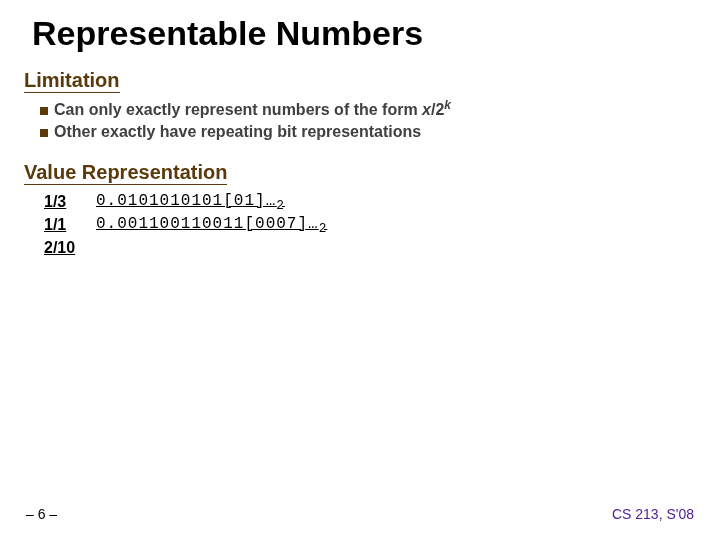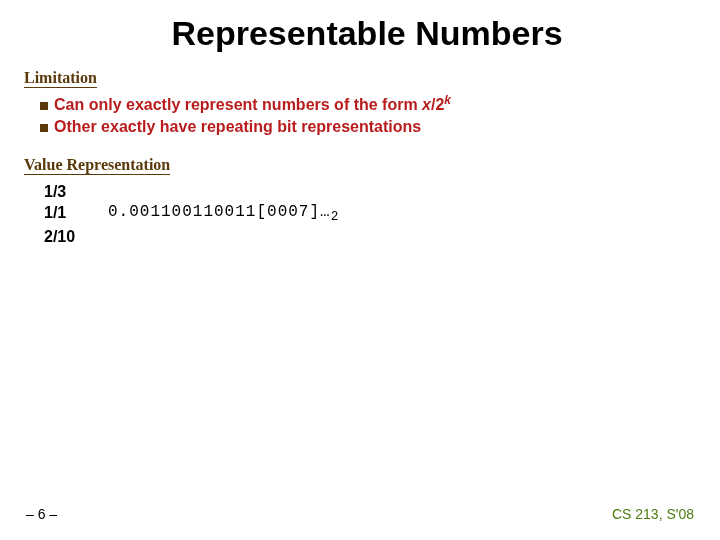--- a/index.html
+++ b/index.html
@@ -17,64 +17,63 @@
     position: relative;
     width: 720px;
     height: 540px;
     box-sizing: border-box;
     padding: 14px 24px 0 24px;
   }
   .title {
     font-size: 34px;
     font-weight: bold;
     color: #000;
-    margin: 0 0 10px 14px;
-    text-align: center;
+    margin: 0 0 10px 8px;
   }
   .section-heading {
-    font-size: 16px;
+    font-size: 20px;
     font-weight: bold;
     color: #5a3a0a;
     border-bottom: 1px solid #5a3a0a;
     display: inline-block;
     margin: 6px 0 4px 0;
-    font-family: Liberation Serif, serif;
   }
   .bullets {
     margin: 0 0 12px 16px;
   }
   .bullet-row {
     display: flex;
     align-items: baseline;
     gap: 6px;
     font-size: 16px;
     font-weight: bold;
-    color: #b91c1c;
+    color: #404040;
     line-height: 1.35;
   }
   .bullet-sq {
     display: inline-block;
     width: 8px;
     height: 8px;
     background: #5a3a0a;
     flex: 0 0 auto;
     margin-top: 7px;
   }
   .ital { font-style: italic; font-weight: bold; }
   .sup { vertical-align: super; font-size: 0.75em; font-style: italic; }
   .sub { vertical-align: sub; font-size: 0.8em; }
   .table {
     margin: 2px 0 0 20px;
     font-size: 16px;
     font-weight: bold;
   }
   .table-row {
     display: flex;
-    gap: 24px;
+    gap: 12px;
     line-height: 1.35;
+    text-decoration: underline;
   }
   .val-col {
     width: 40px;
   }
   .rep-col {
     font-family: "Courier New", monospace;
     letter-spacing: 1px;
     font-weight: normal;
   }
   .footer-left {
@@ -82,21 +81,21 @@
     left: 26px;
     bottom: 18px;
     font-size: 14px;
     color: #000;
   }
   .footer-right {
     position: absolute;
     right: 26px;
     bottom: 18px;
     font-size: 14px;
-    color: #4d7c0f;
+    color: #4c1d95;
   }
 </style>
 </head>
 <body>
 
 <div class="slide">
 
   <div class="title">Representable Numbers</div>
 
   <div>
@@ -113,20 +112,21 @@
         <span>Other exactly have repeating bit representations</span>
       </div>
     </div>
   </div>
 
   <div>
     <span class="section-heading">Value Representation</span>
     <div class="table">
       <div class="table-row">
         <span class="val-col">1/3</span>
+        <span class="rep-col"><span>0.0101010101[01]…</span><span class="sub">2</span></span>
       </div>
       <div class="table-row">
         <span class="val-col">1/1</span>
         <span class="rep-col"><span>0.001100110011[0007]…</span><span class="sub">2</span></span>
       </div>
       <div class="table-row">
         <span class="val-col">2/10</span>
       </div>
     </div>
   </div>

